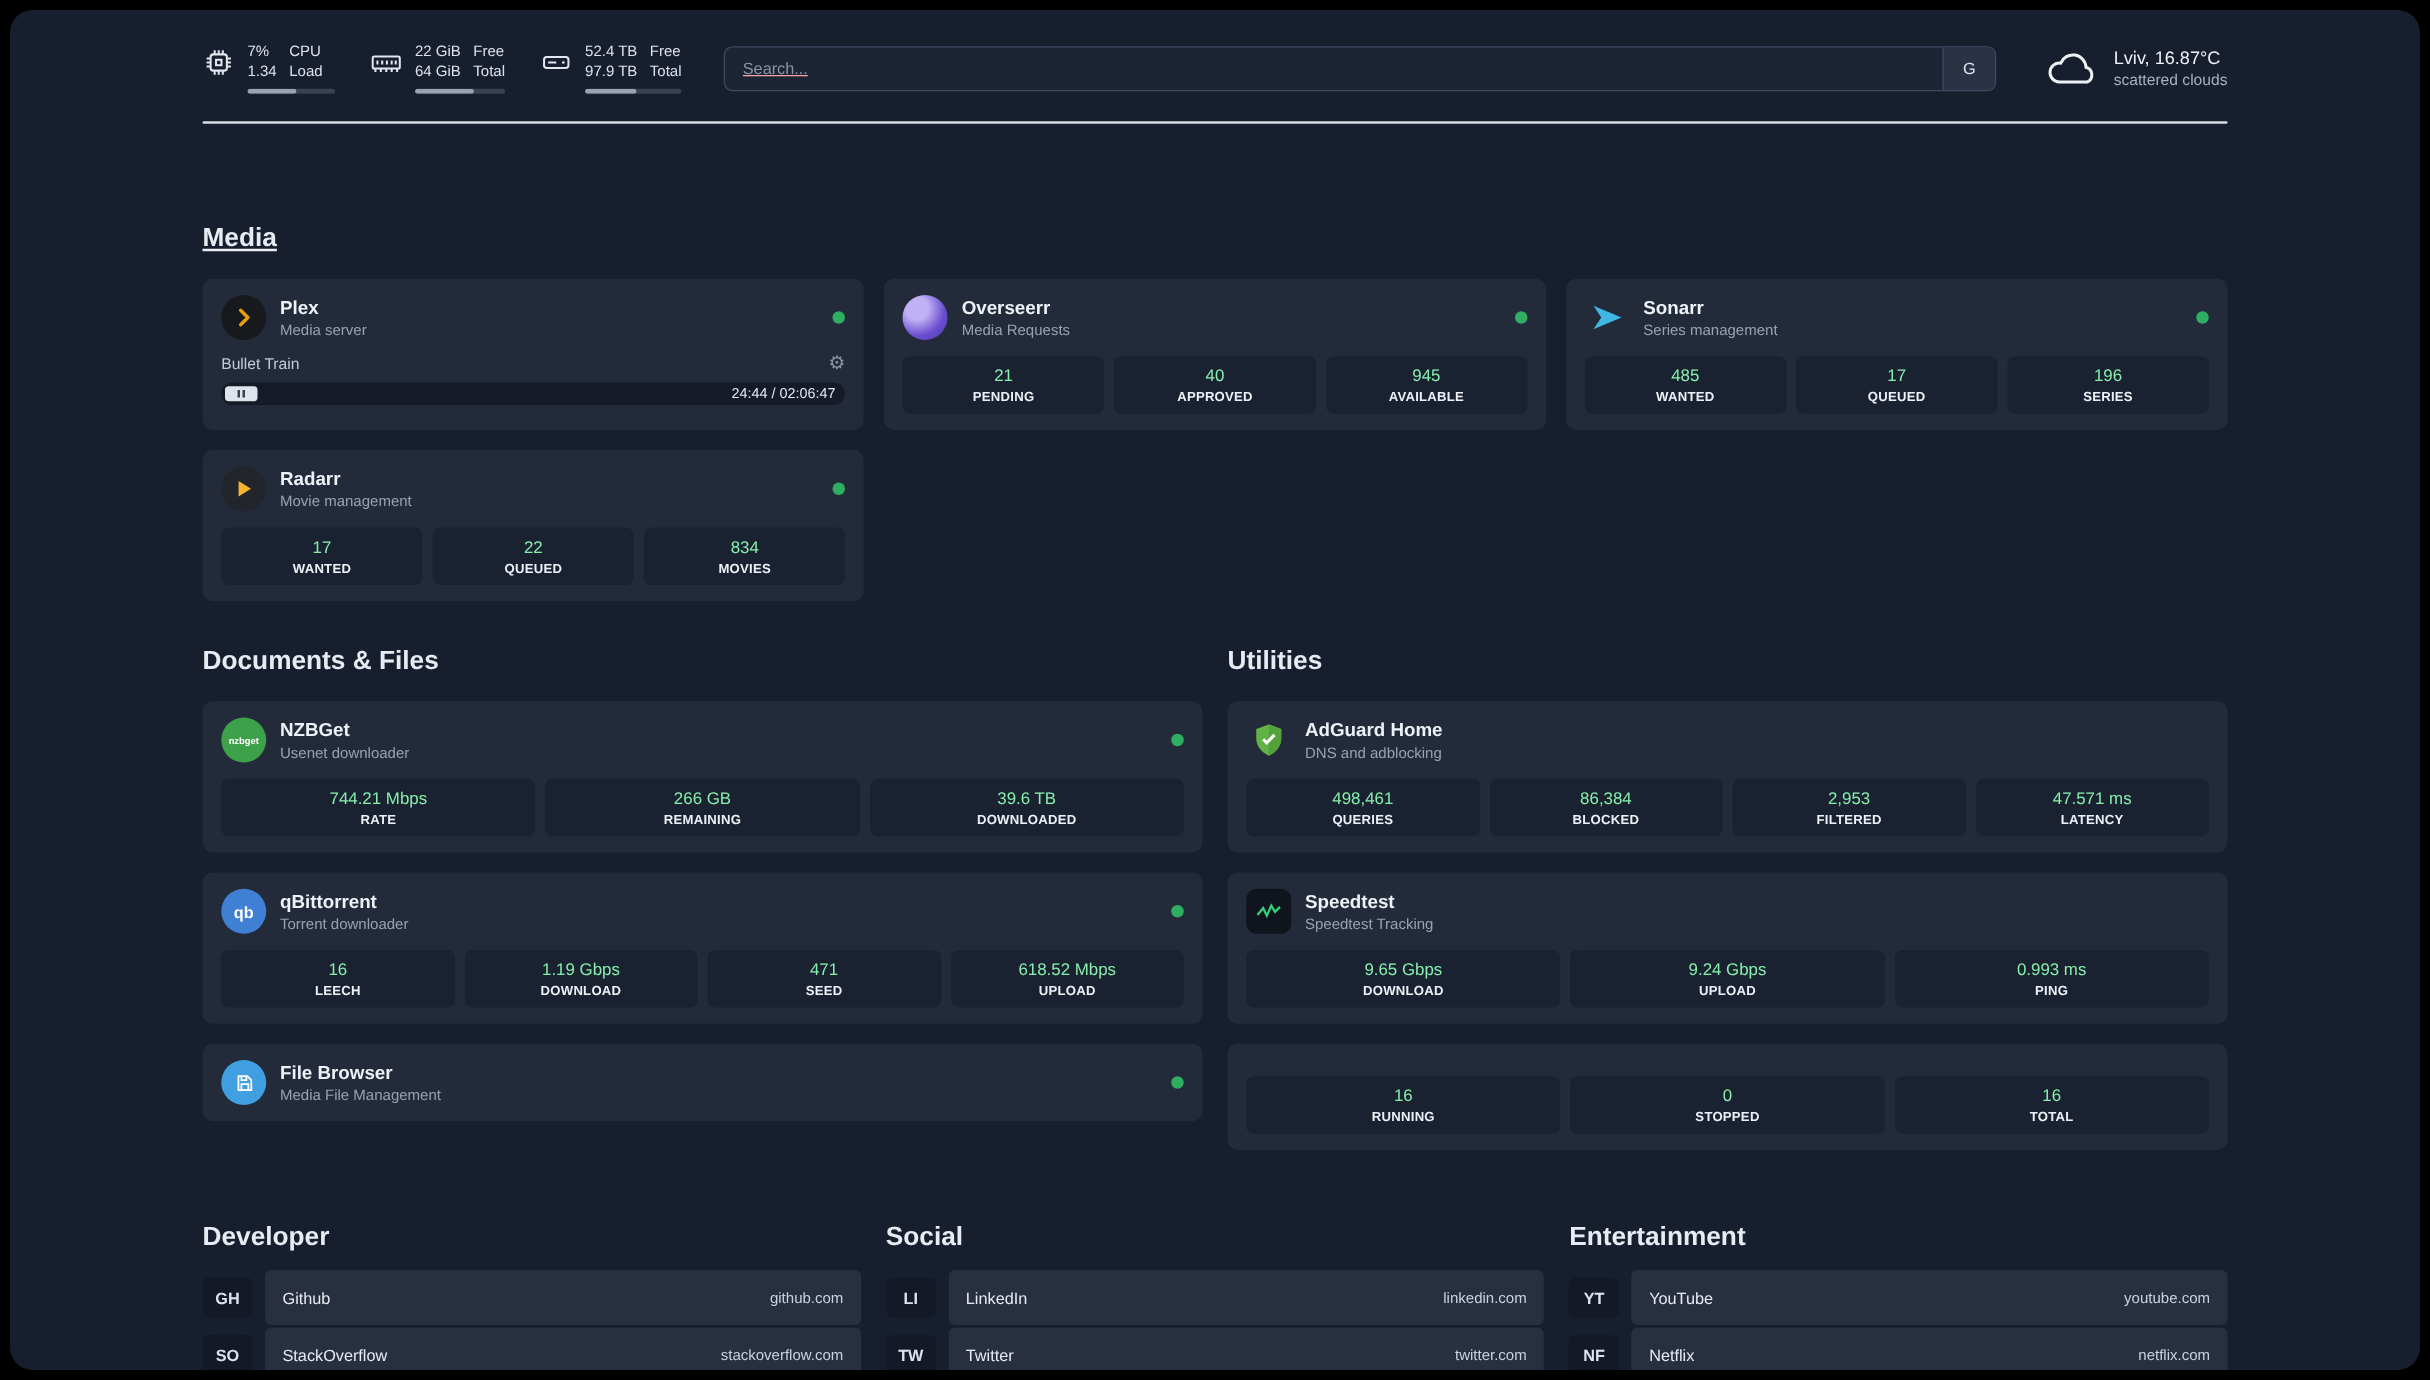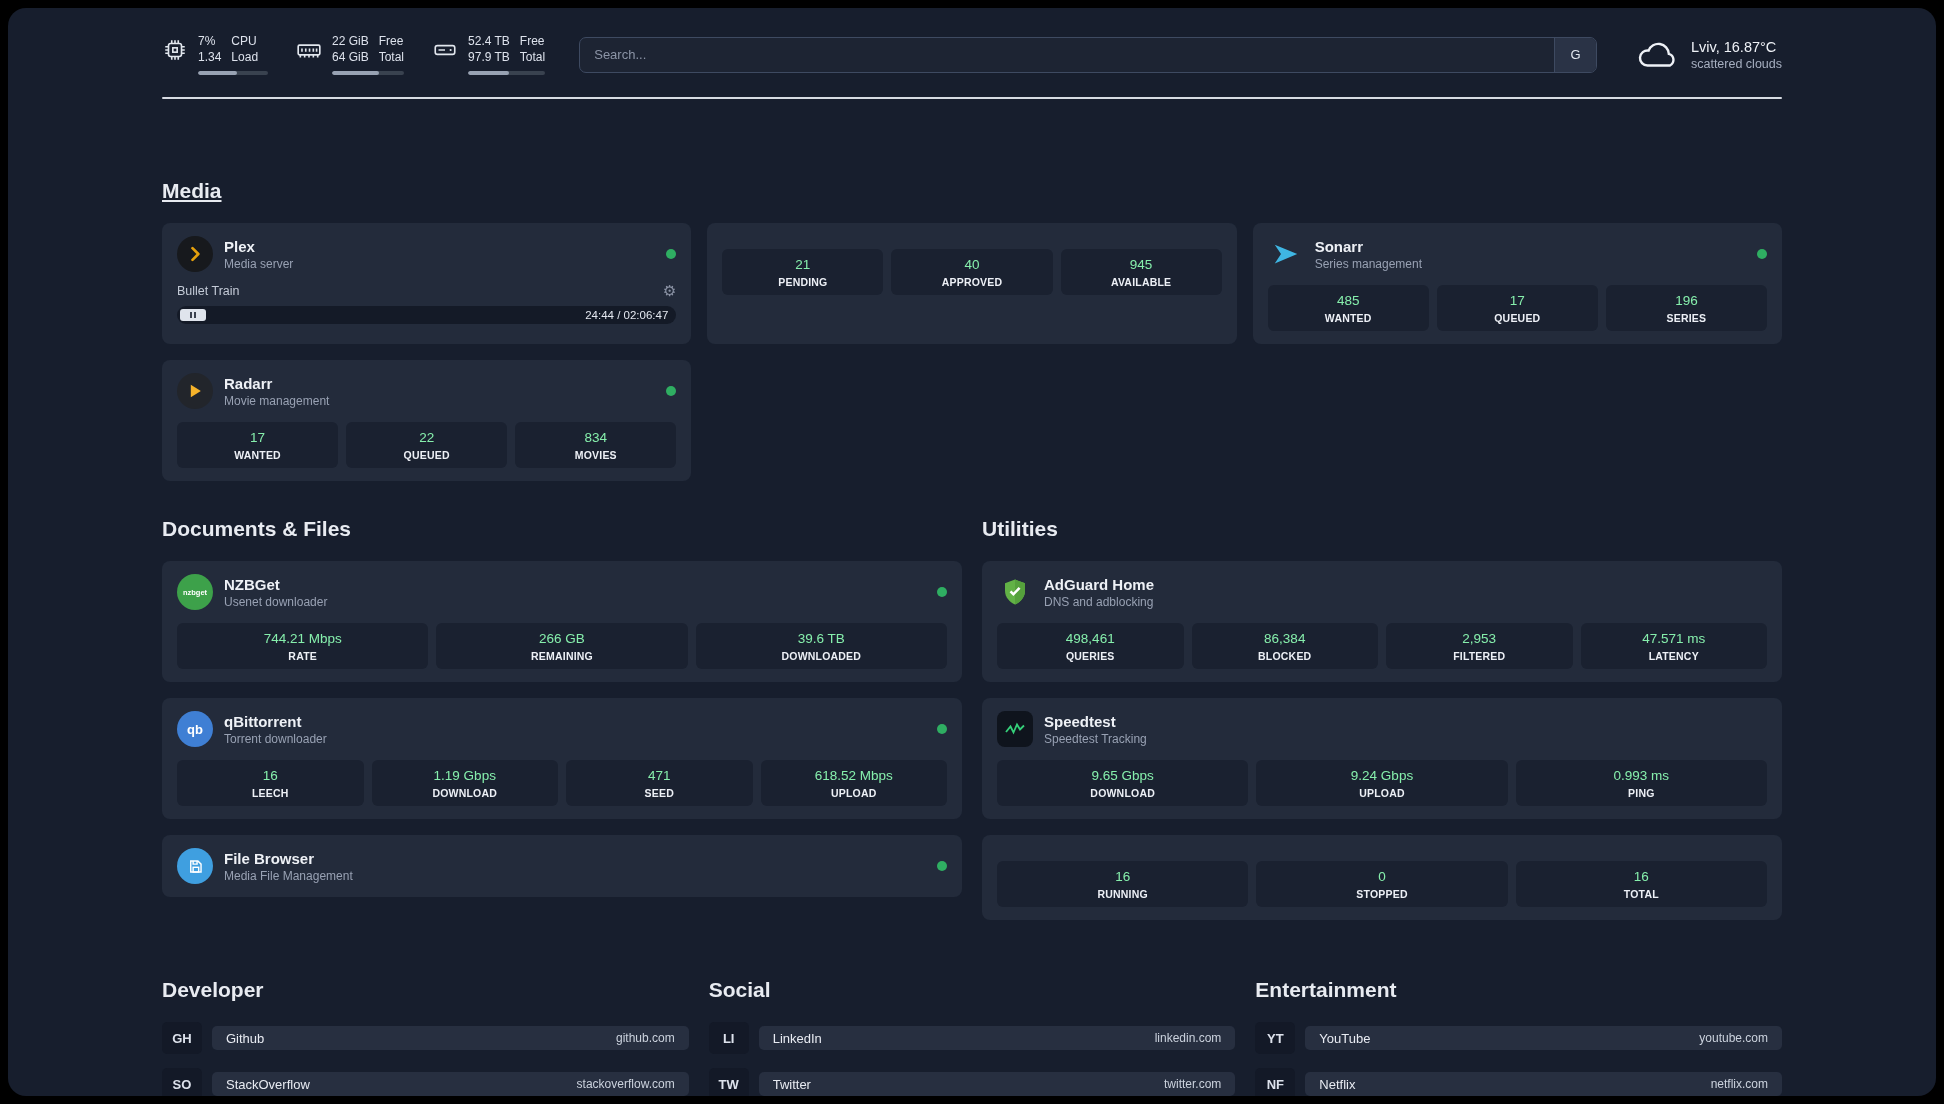--- a/index.html
+++ b/index.html
@@ -32,20 +32,21 @@
   .search-bar {
     flex: 1; height: 36px; margin-right: 40px;
     display: flex; align-items: stretch;
     background: #1d2433; border: 1px solid #3e4a61; border-radius: 7px;
     overflow: hidden;
   }
   .search-input {
     flex: 1; background: transparent; border: none; outline: none;
     padding: 0 14px; font-size: 13px; color: #fca5a5;
     font-family: "Liberation Sans", sans-serif;
+    text-decoration: underline;
   }
   .search-input::placeholder { color: #8b94a6; }
   .g-btn {
     width: 42px; border: none; border-left: 1px solid #3e4a61;
     background: #2a3346; color: #e3e8f0; font-size: 13px; cursor: pointer;
     font-family: "Liberation Sans", sans-serif;
   }
   .weather { display: flex; align-items: center; gap: 12px; }
   .weather-icon { width: 42px; height: 32px; }
   .weather-loc { font-size: 14.5px; color: #eef1f6; }
@@ -108,21 +109,21 @@
   .bookmarks { display: grid; grid-template-columns: repeat(3, 1fr); gap: 20px; margin-top: 58px; }
   .bm-title { margin-bottom: 20px; }
   .bm-rows { display: flex; flex-direction: column; gap: 14px; }
   .link-row { display: flex; align-items: center; gap: 10px; height: 32px; }
   .link-abbr {
     width: 40px; height: 32px; background: #131927; border-radius: 5px;
     display: flex; align-items: center; justify-content: center;
     font-size: 13px; font-weight: 600; color: #dde2ec; flex: 0 0 40px;
   }
   .link-pill {
-    flex: 1; height: 24px; background: #272f40; border-radius: 5px;
+    flex: 1; height: 44px; background: #272f40; border-radius: 5px;
     display: flex; align-items: center; padding: 0 14px; cursor: pointer;
   }
   .link-name { font-size: 13px; color: #e8ebf2; }
   .link-domain { margin-left: auto; font-size: 12px; color: #cbd2dd; }
 </style>
 </head>
 <body>
 
 <div class="dashboard">
   <div class="content">
@@ -238,20 +239,28 @@
             <span class="pause-pill">
                 <i></i>
                 <i></i>
               </span>
             <span class="np-time">24:44 / 02:06:47</span>
           </div>
         </div>
       </div>
 
       <div class="card">
+        <div class="card-head">
+          <div class="svc-icon overseerr-icon"></div>
+          <div class="svc-meta">
+            <div class="svc-name">Overseerr</div>
+            <div class="svc-sub">Media Requests</div>
+          </div>
+          <span class="dot"></span>
+        </div>
         <div class="stat-row">
           <div class="stat">
             <div class="stat-value">21</div>
             <div class="stat-label">PENDING</div>
           </div>
           <div class="stat">
             <div class="stat-value">40</div>
             <div class="stat-label">APPROVED</div>
           </div>
           <div class="stat">

